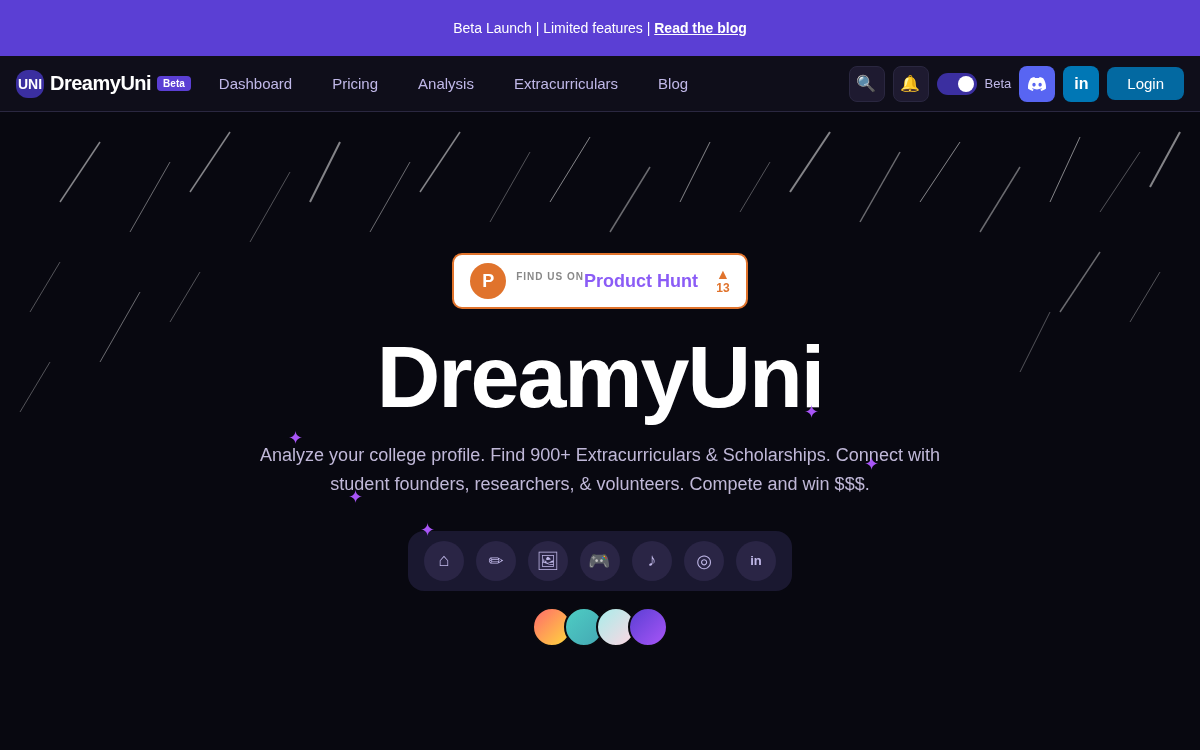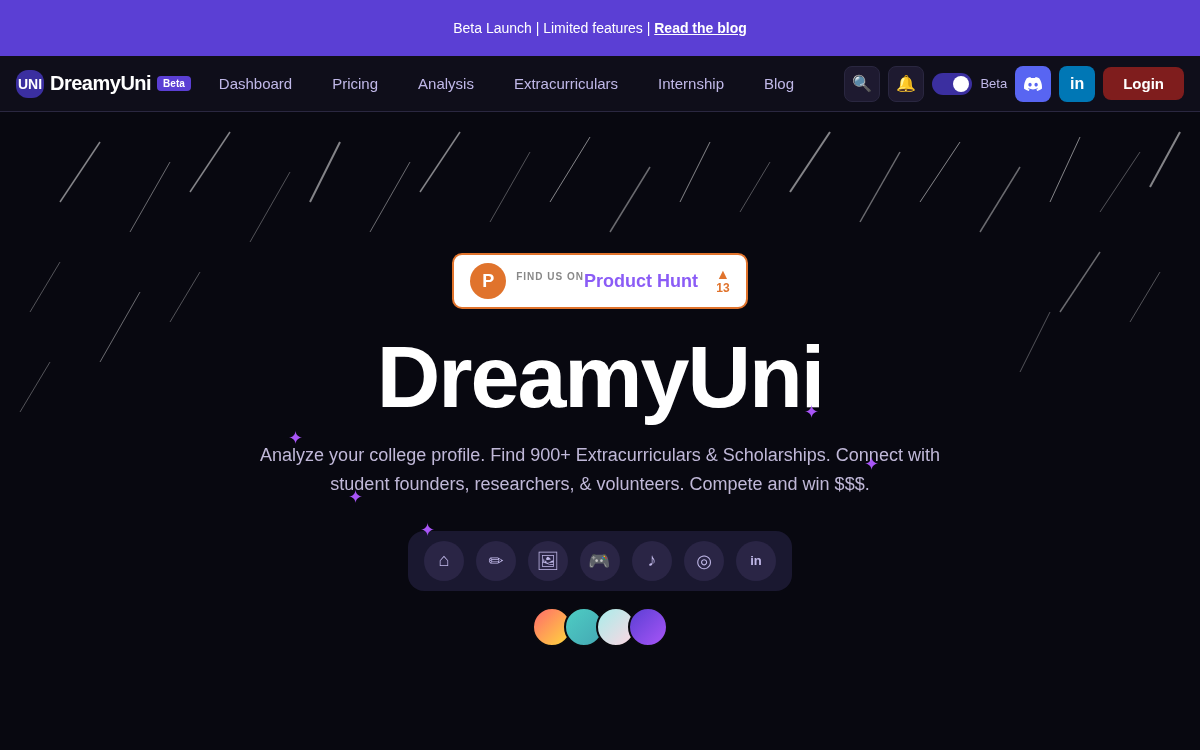--- a/index.html
+++ b/index.html
@@ -140,27 +140,27 @@
       background: #0077b5;
       display: flex;
       align-items: center;
       justify-content: center;
       cursor: pointer;
       color: white;
       font-size: 16px;
       font-weight: 700;
     }
     .login-btn {
-      background: #7f1d1d;
+      background: #0369a1;
       color: white;
       border: none;
       padding: 8px 20px;
       border-radius: 8px;
       font-size: 15px;
-      font-weight: 700;
+      font-weight: 400;
       cursor: pointer;
     }
 
     
     .hero {
       position: relative;
       width: 100%;
       height: calc(750px - 56px - 38px);
       background: #080810;
       overflow: hidden;
@@ -321,21 +321,20 @@
   <div class="logo-area">
     <div class="logo-icon">UNI</div>
     <span class="logo-text">DreamyUni</span>
     <span class="beta-badge">Beta</span>
   </div>
   <div class="nav-links">
     <a class="nav-link">Dashboard</a>
     <a class="nav-link">Pricing</a>
     <a class="nav-link">Analysis</a>
     <a class="nav-link">Extracurriculars</a>
-    <a class="nav-link">Internship</a>
     <a class="nav-link">Blog</a>
   </div>
   <div class="nav-actions">
     <div class="nav-icon-btn">🔍</div>
     <div class="nav-icon-btn">🔔</div>
     <div class="toggle-area">
       <div class="toggle"></div>
       <span class="toggle-label">Beta</span>
     </div>
     <div class="discord-icon">

